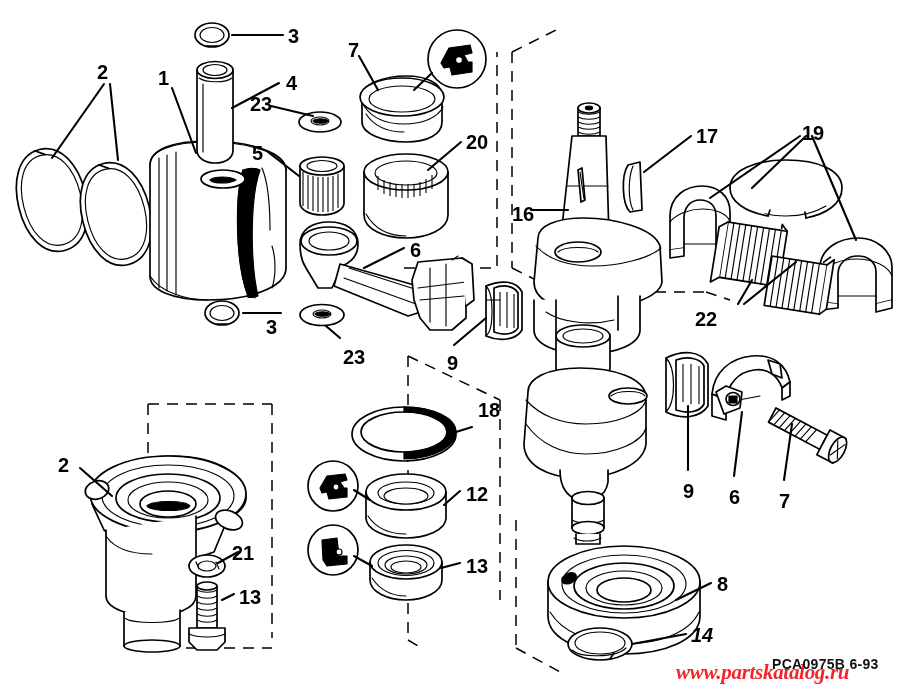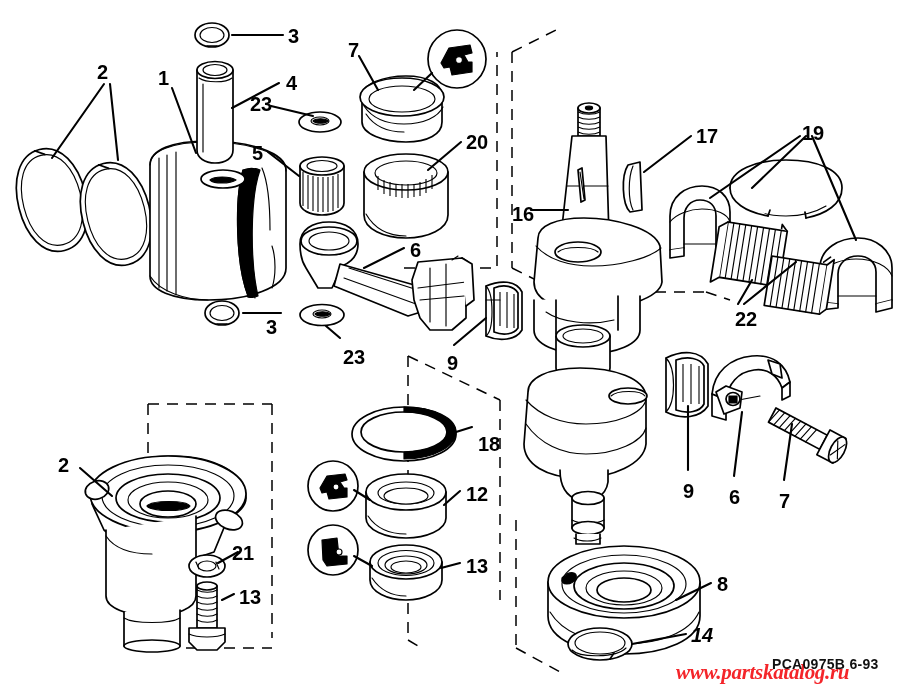--- a/index.html
+++ b/index.html
@@ -567,28 +567,28 @@
   <div class="lbl" style="left:288px;top:26px;">3</div>
   <div class="lbl" style="left:286px;top:73px;">4</div>
   <div class="lbl" style="left:250px;top:94px;">23</div>
   <div class="lbl" style="left:252px;top:143px;">5</div>
   <div class="lbl" style="left:348px;top:40px;">7</div>
   <div class="lbl" style="left:466px;top:132px;">20</div>
   <div class="lbl" style="left:696px;top:126px;">17</div>
   <div class="lbl" style="left:802px;top:123px;">19</div>
   <div class="lbl" style="left:512px;top:204px;">16</div>
   <div class="lbl" style="left:410px;top:240px;">6</div>
-  <div class="lbl" style="left:735px;top:309px;">22</div>
+  <div class="lbl" style="left:695px;top:309px;">22</div>
   <div class="lbl" style="left:266px;top:317px;">3</div>
   <div class="lbl" style="left:343px;top:347px;">23</div>
   <div class="lbl" style="left:447px;top:353px;">9</div>
   <div class="lbl" style="left:683px;top:481px;">9</div>
   <div class="lbl" style="left:729px;top:487px;">6</div>
   <div class="lbl" style="left:779px;top:491px;">7</div>
-  <div class="lbl" style="left:478px;top:434px;">18</div>
+  <div class="lbl" style="left:478px;top:400px;">18</div>
   <div class="lbl" style="left:466px;top:484px;text-align:center;">12</div>
   <div class="lbl" style="left:466px;top:556px;">13</div>
   <div class="lbl" style="left:58px;top:455px;">2</div>
   <div class="lbl" style="left:232px;top:543px;">21</div>
   <div class="lbl" style="left:239px;top:587px;">13</div>
   <div class="lbl" style="left:717px;top:574px;">8</div>
   <div class="lbl" style="left:691px;top:625px;font-style:italic;">14</div>
 
   <div id="wm">www.partskatalog.ru</div>
   <div id="partno">PCA0975B   6-93</div>

